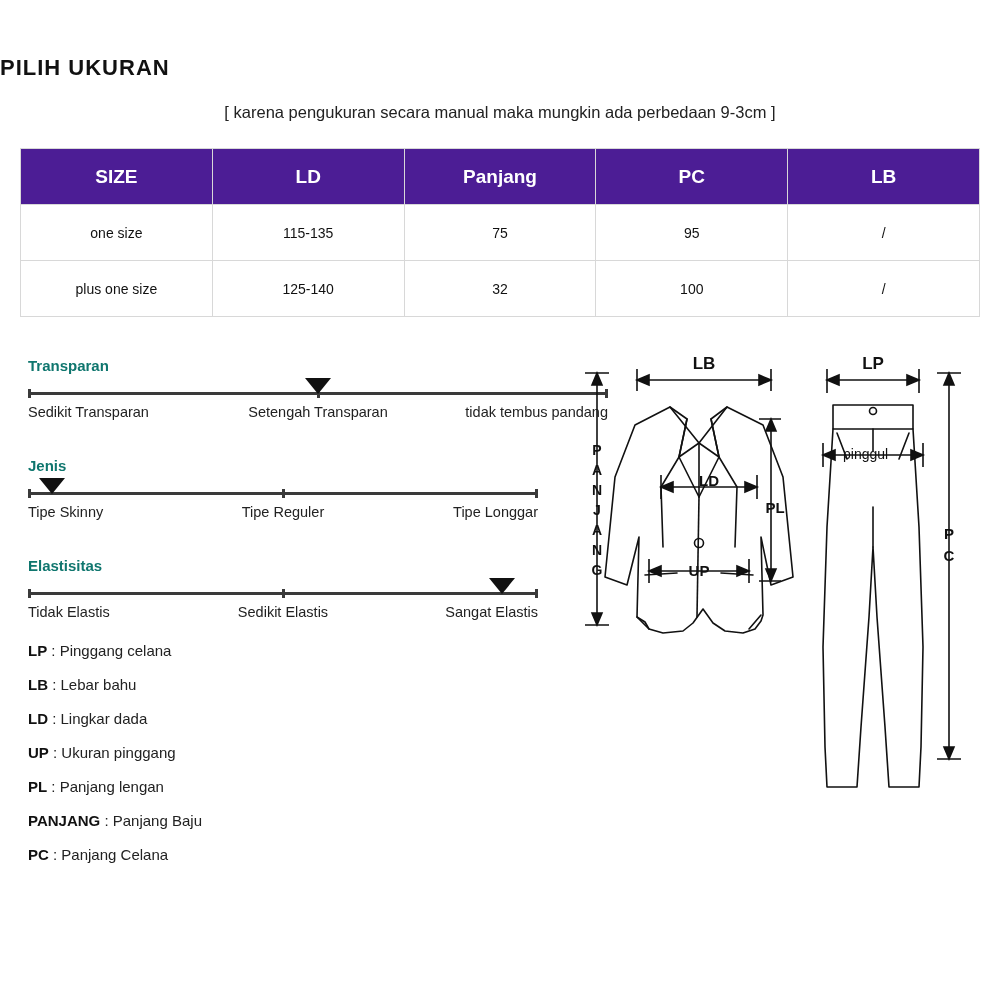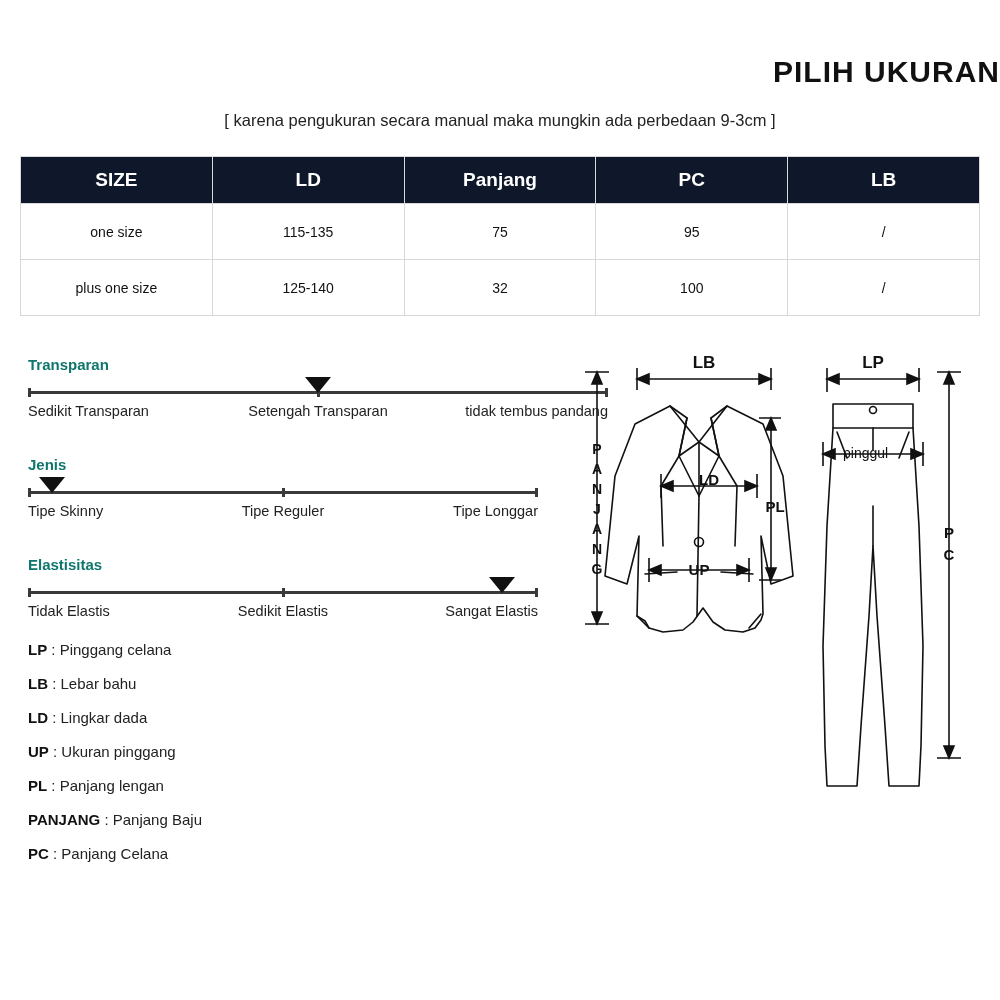--- a/index.html
+++ b/index.html
@@ -7,22 +7,22 @@
     margin: 0; padding: 0;
     width: 1000px; height: 1000px;
     background: #ffffff;
     font-family: "Liberation Sans", sans-serif;
     color: #111;
   }
   .page { position: relative; width: 1000px; height: 1000px; }
 
   
   .title {
-    text-align: right;
-    font-size: 30px;
+    text-align: left;
+    font-size: 22px;
     font-weight: bold;
     letter-spacing: 1px;
     margin-top: 55px;
     color: #111;
   }
   .subtitle {
     text-align: center;
     font-size: 16.5px;
     margin-top: 22px;
     color: #222;
@@ -35,24 +35,24 @@
     border-collapse: collapse;
     table-layout: fixed;
   }
   .size-table th, .size-table td {
     border: 1px solid #d8d8d8;
     text-align: center;
     font-size: 14px;
     color: #111;
   }
   .size-table th {
-    background: #0f172a;
+    background: #4c1d95;
     color: #ffffff;
     font-weight: bold;
-    height: 47px;
+    height: 56px;
     font-size: 19px;
   }
   .size-table td { height: 56px; font-weight: normal; }
   .size-table tr td:first-child { }
 
   
   .lower {
     position: relative;
     margin-top: 40px;
     height: 560px;

